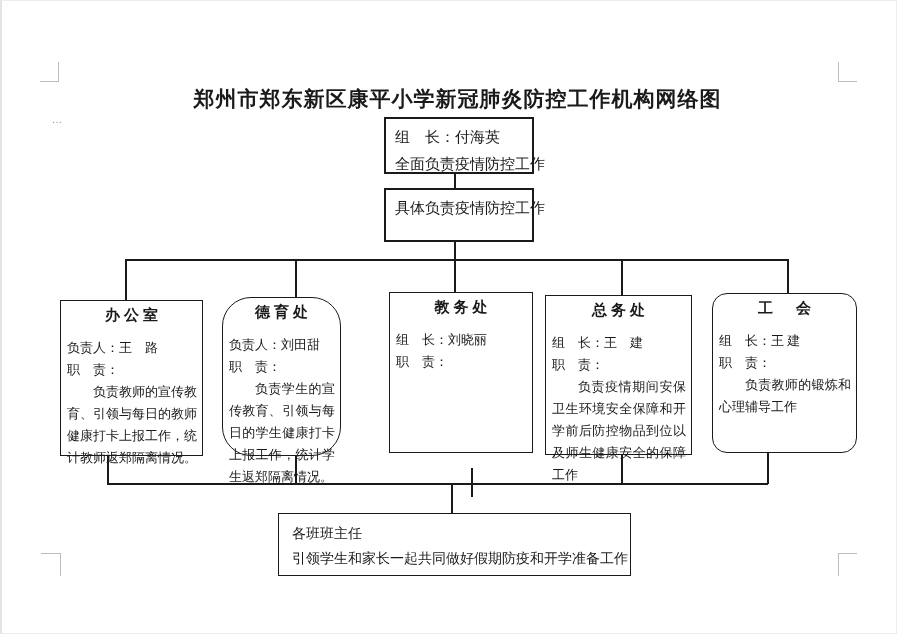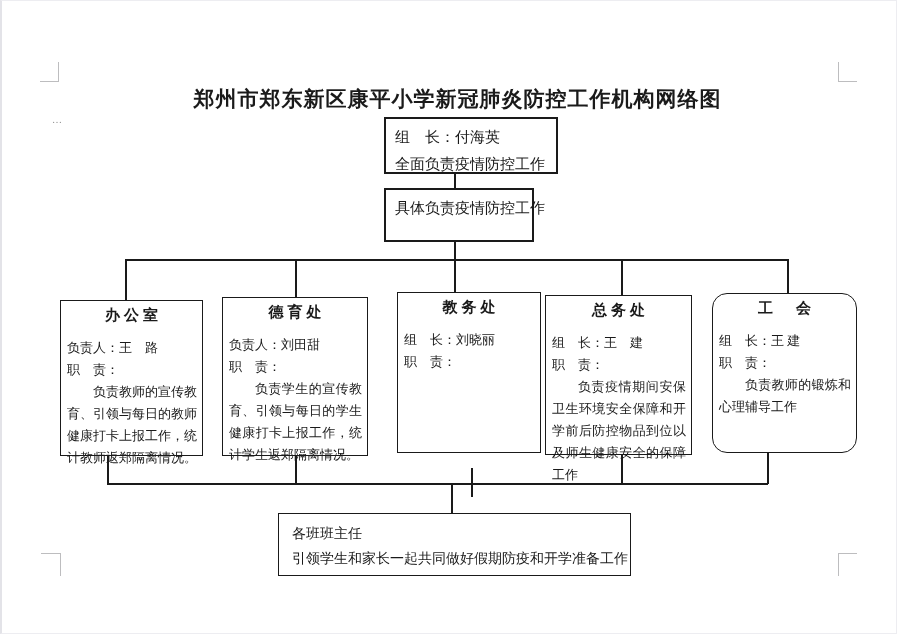--- a/index.html
+++ b/index.html
@@ -45,21 +45,21 @@
   <div class="crop" style="left:838px;top:62px;width:1px;height:20px;"></div>
   <div class="crop" style="left:838px;top:81px;width:19px;height:1px;"></div>
   <div class="crop" style="left:60px;top:553px;width:1px;height:23px;"></div>
   <div class="crop" style="left:41px;top:553px;width:20px;height:1px;"></div>
   <div class="crop" style="left:838px;top:553px;width:1px;height:23px;"></div>
   <div class="crop" style="left:838px;top:553px;width:19px;height:1px;"></div>
   <div class="ellipsis-mark">…</div>
 
   <h1 class="title">郑州市郑东新区康平小学新冠肺炎防控工作机构网络图</h1>
 
-  <div class="tbox" style="left:384px;top:117px;width:174px;height:57px;">
+  <div class="tbox" style="left:384px;top:117px;width:150px;height:57px;">
     <div class="bline">组　长：付海英</div>
     <div class="bline">全面负责疫情防控工作</div>
   </div>
 
   <div class="ln" style="left:454px;top:174px;width:1.5px;height:14px;"></div>
 
   <div class="tbox" style="left:384px;top:188px;width:150px;height:54px;">
     <div class="bline">具体负责疫情防控工作</div>
   </div>
 
@@ -73,28 +73,28 @@
   <div class="ln" style="left:621px;top:259px;width:1.5px;height:36px;"></div>
   <div class="ln" style="left:787px;top:259px;width:1.5px;height:34px;"></div>
 
   <div class="dept" style="left:60px;top:300px;width:143px;height:156px;">
     <div class="dept-title">办公室</div>
     <div class="dept-line">负责人：王　路</div>
     <div class="dept-line">职　责：</div>
     <p class="dept-para">负责教师的宣传教育、引领与每日的教师健康打卡上报工作，统计教师返郑隔离情况。</p>
   </div>
 
-  <div class="dept" style="left:222px;top:297px;width:146px;height:159px;">
+  <div class="dept" style="left:222px;top:297px;width:119px;height:159px;border-radius:29px;">
     <div class="dept-title">德育处</div>
     <div class="dept-line">负责人：刘田甜</div>
     <div class="dept-line">职　责：</div>
     <p class="dept-para">负责学生的宣传教育、引领与每日的学生健康打卡上报工作，统计学生返郑隔离情况。</p>
   </div>
 
-  <div class="dept" style="left:397px;top:292px;width:144px;height:161px;">
+  <div class="dept" style="left:389px;top:292px;width:144px;height:161px;">
     <div class="dept-title">教务处</div>
     <div class="dept-line">组　长：刘晓丽</div>
     <div class="dept-line">职　责：</div>
   </div>
 
   <div class="dept" style="left:545px;top:295px;width:147px;height:160px;">
     <div class="dept-title">总务处</div>
     <div class="dept-line">组　长：王　建</div>
     <div class="dept-line">职　责：</div>
     <p class="dept-para">负责疫情期间安保卫生环境安全保障和开学前后防控物品到位以及师生健康安全的保障工作</p>

